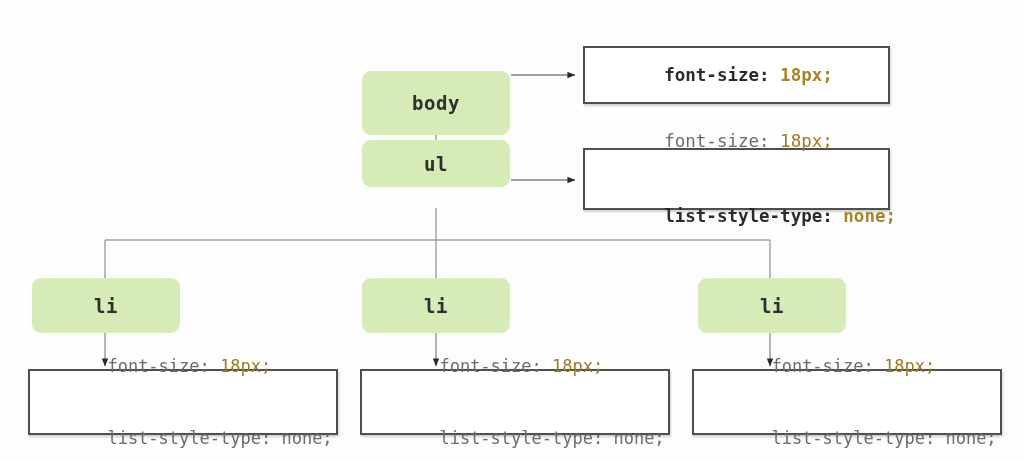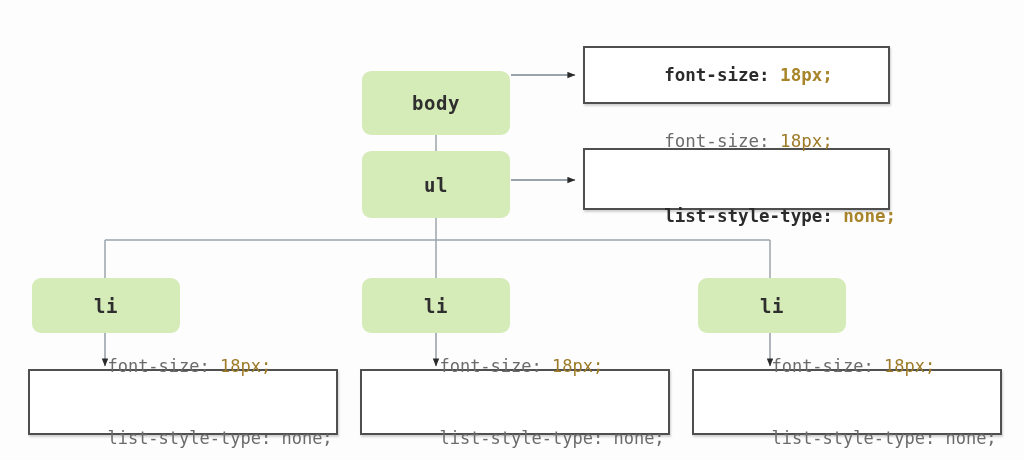--- a/index.html
+++ b/index.html
@@ -108,21 +108,21 @@
 
     <line x1="105" y1="333" x2="105" y2="366" stroke="#9aa3ab" stroke-width="1.6" marker-end="url(#arrow)"></line>
     <line x1="436" y1="333" x2="436" y2="366" stroke="#9aa3ab" stroke-width="1.6" marker-end="url(#arrow)"></line>
     <line x1="770" y1="333" x2="770" y2="366" stroke="#9aa3ab" stroke-width="1.6" marker-end="url(#arrow)"></line>
   </svg>
 
   <div class="node" style="left:362px; top:47px; width:148px; height:64px;margin-top:24px;">
     <span>body</span>
   </div>
 
-  <div class="node" style="left:362px; top:151px; width:148px; height:67px;">
+  <div class="node" style="left:362px; top:140px; width:148px; height:47px;">
     <span>ul</span>
   </div>
 
   <div class="node" style="left:32px; top:278px; width:148px; height:55px;">
     <span>li</span>
   </div>
 
   <div class="node" style="left:362px; top:278px; width:148px; height:55px;">
     <span>li</span>
   </div>

